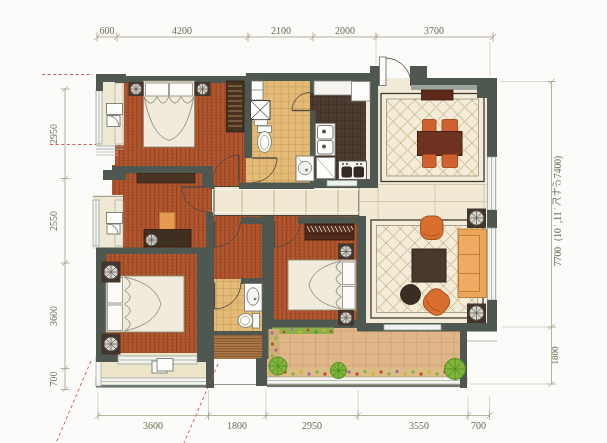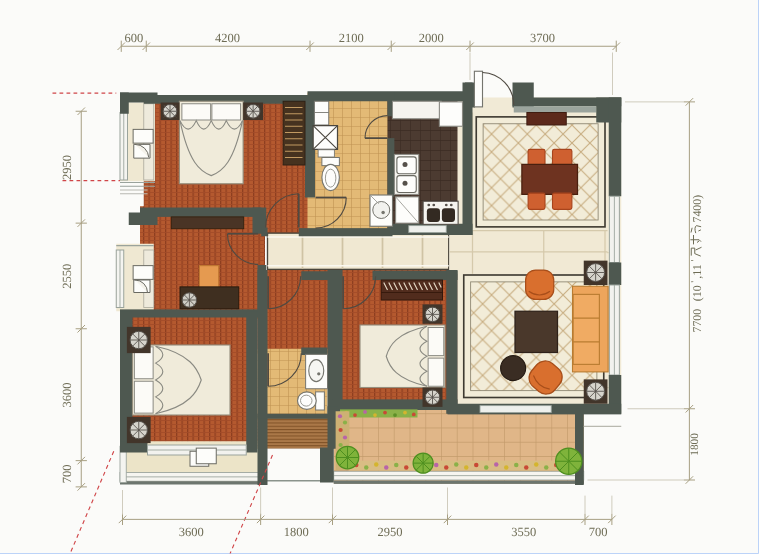--- a/index.html
+++ b/index.html
@@ -1,16 +1,16 @@
 <!DOCTYPE html>
 <html><head>
 <meta charset="utf-8">
 <style>
 html,body{margin:0;padding:0;background:#fbfbf9;}
-#wrap{position:relative;width:607px;height:443px;background:#3b82f6;overflow:hidden;font-family:"Liberation Serif",serif;}
+#wrap{position:relative;width:607px;height:443px;background:#8b5cf6;overflow:hidden;font-family:"Liberation Serif",serif;}
 svg{position:absolute;left:0;top:0;}
 </style>
 </head>
 <body>
 <div id="wrap">
 <svg width="607" height="443" viewBox="0 0 607 443">
 <defs>
 <pattern id="pWood" width="4.4" height="3.2" patternUnits="userSpaceOnUse">
   <rect width="4.4" height="3.2" fill="#b4592f"></rect>
   <rect width="1" height="3.2" fill="#8d3e20"></rect>

